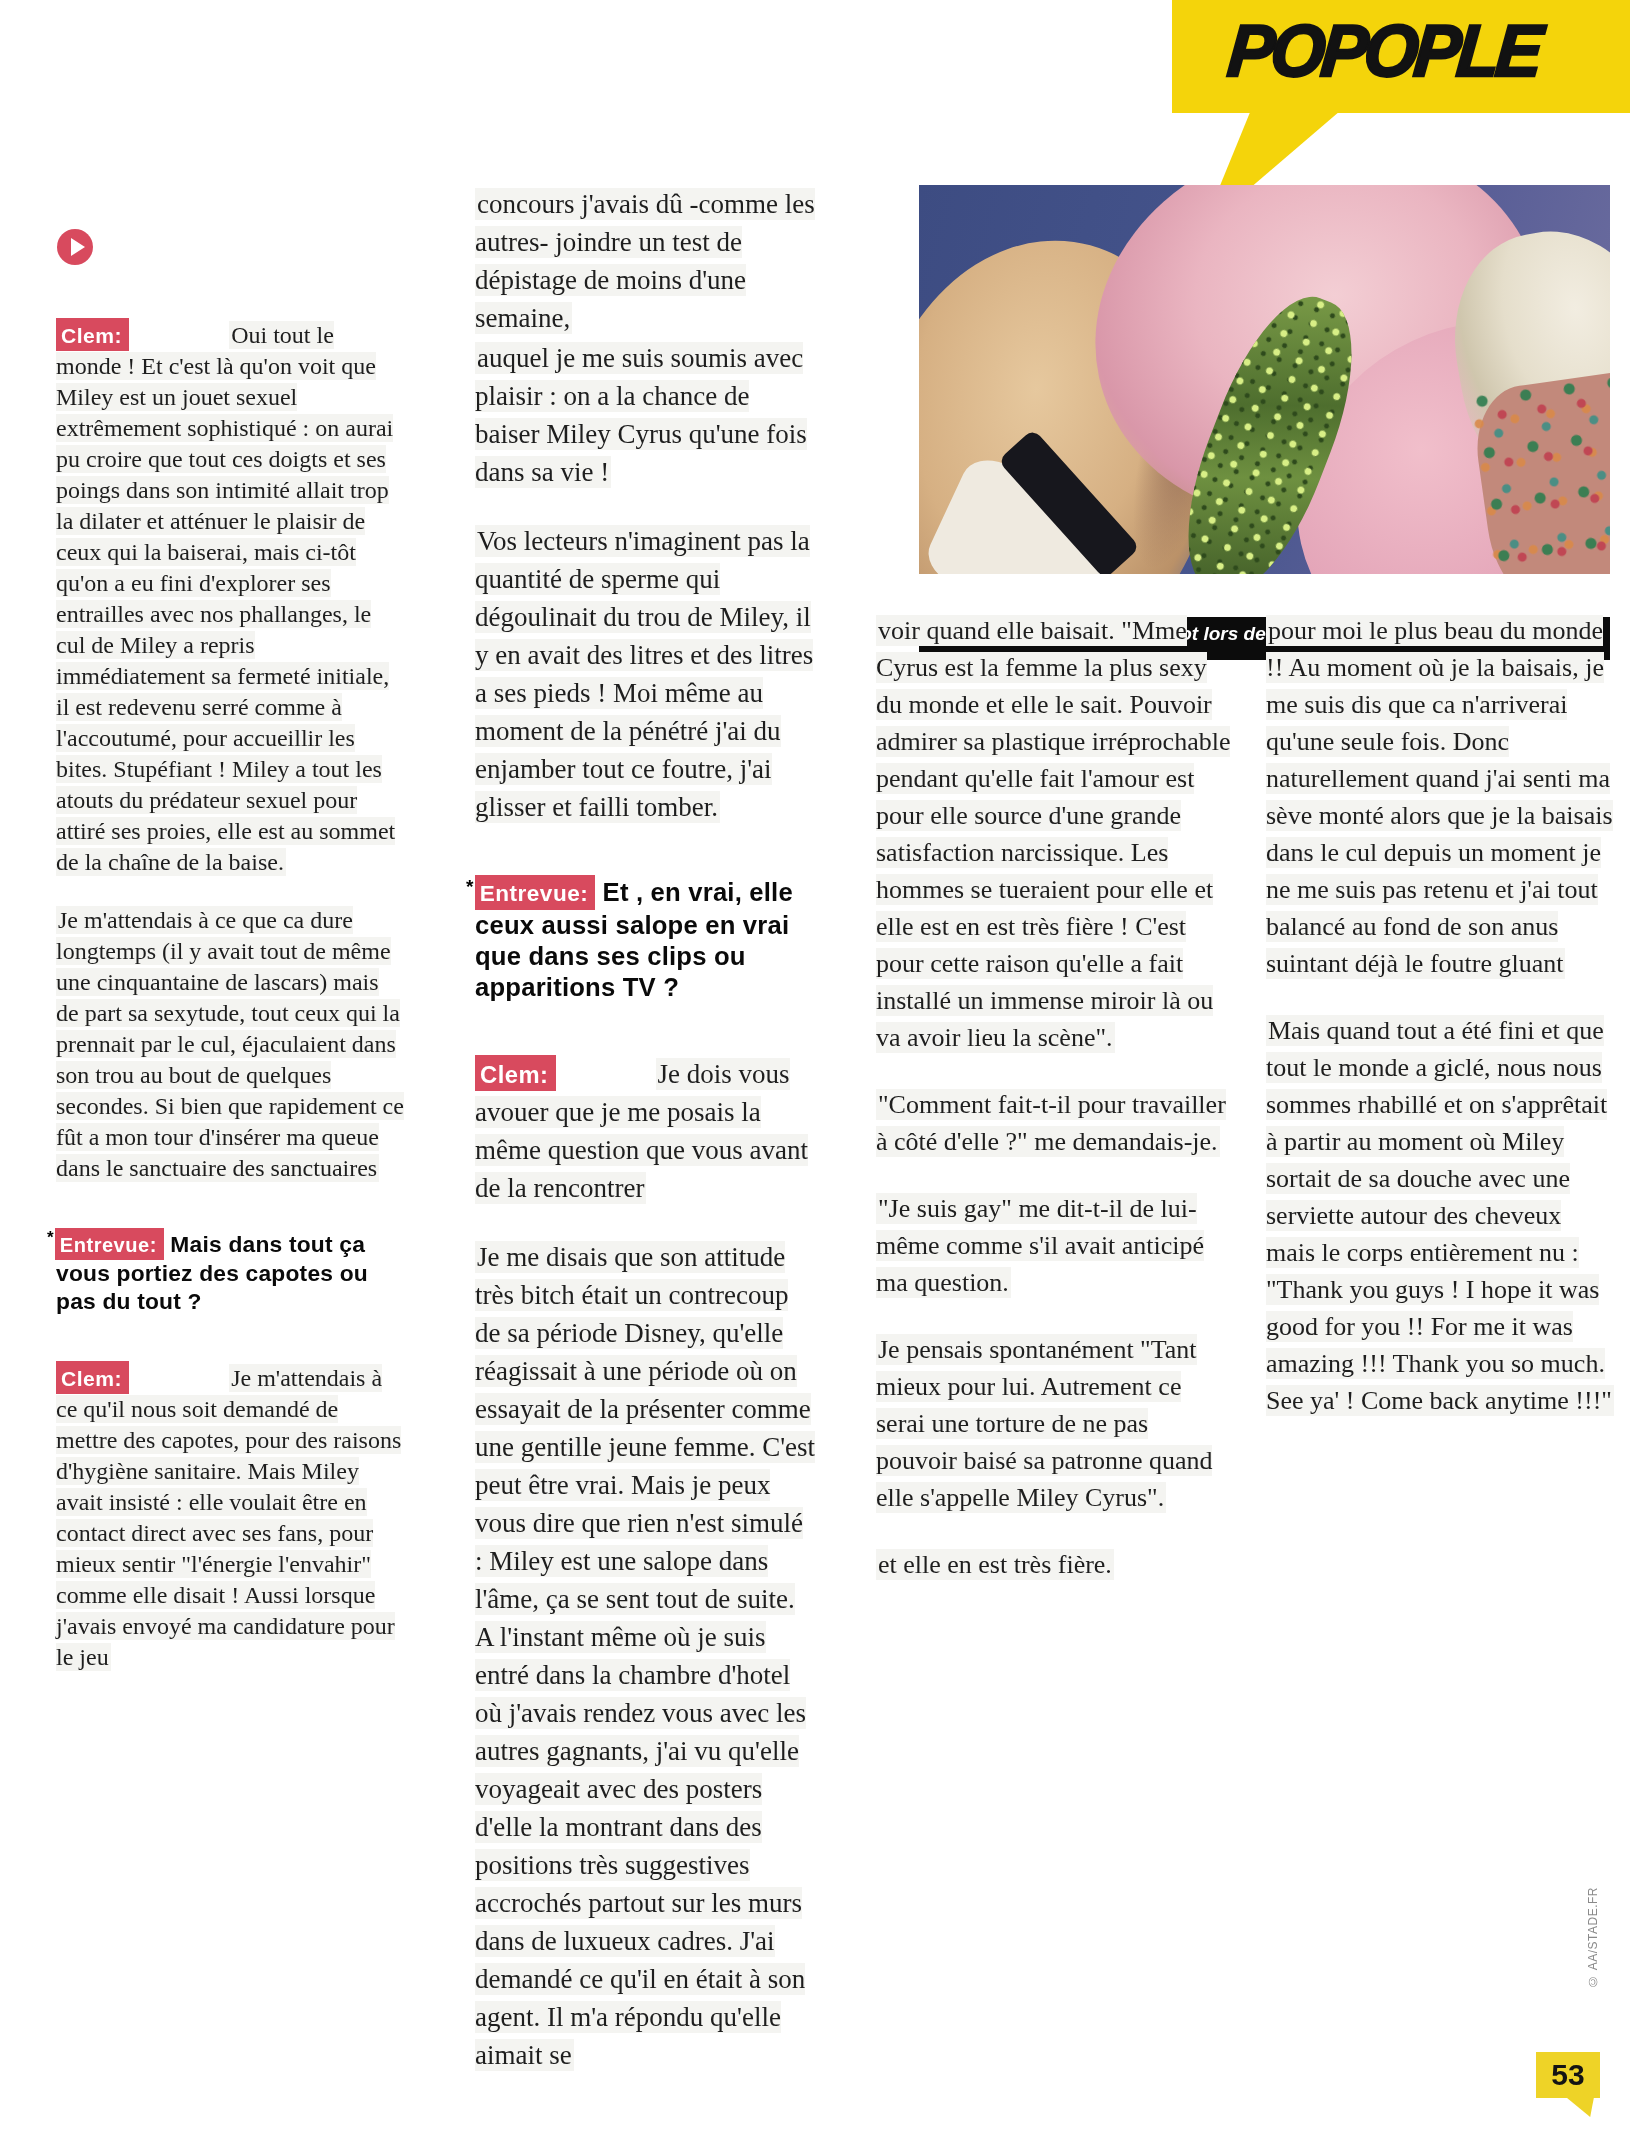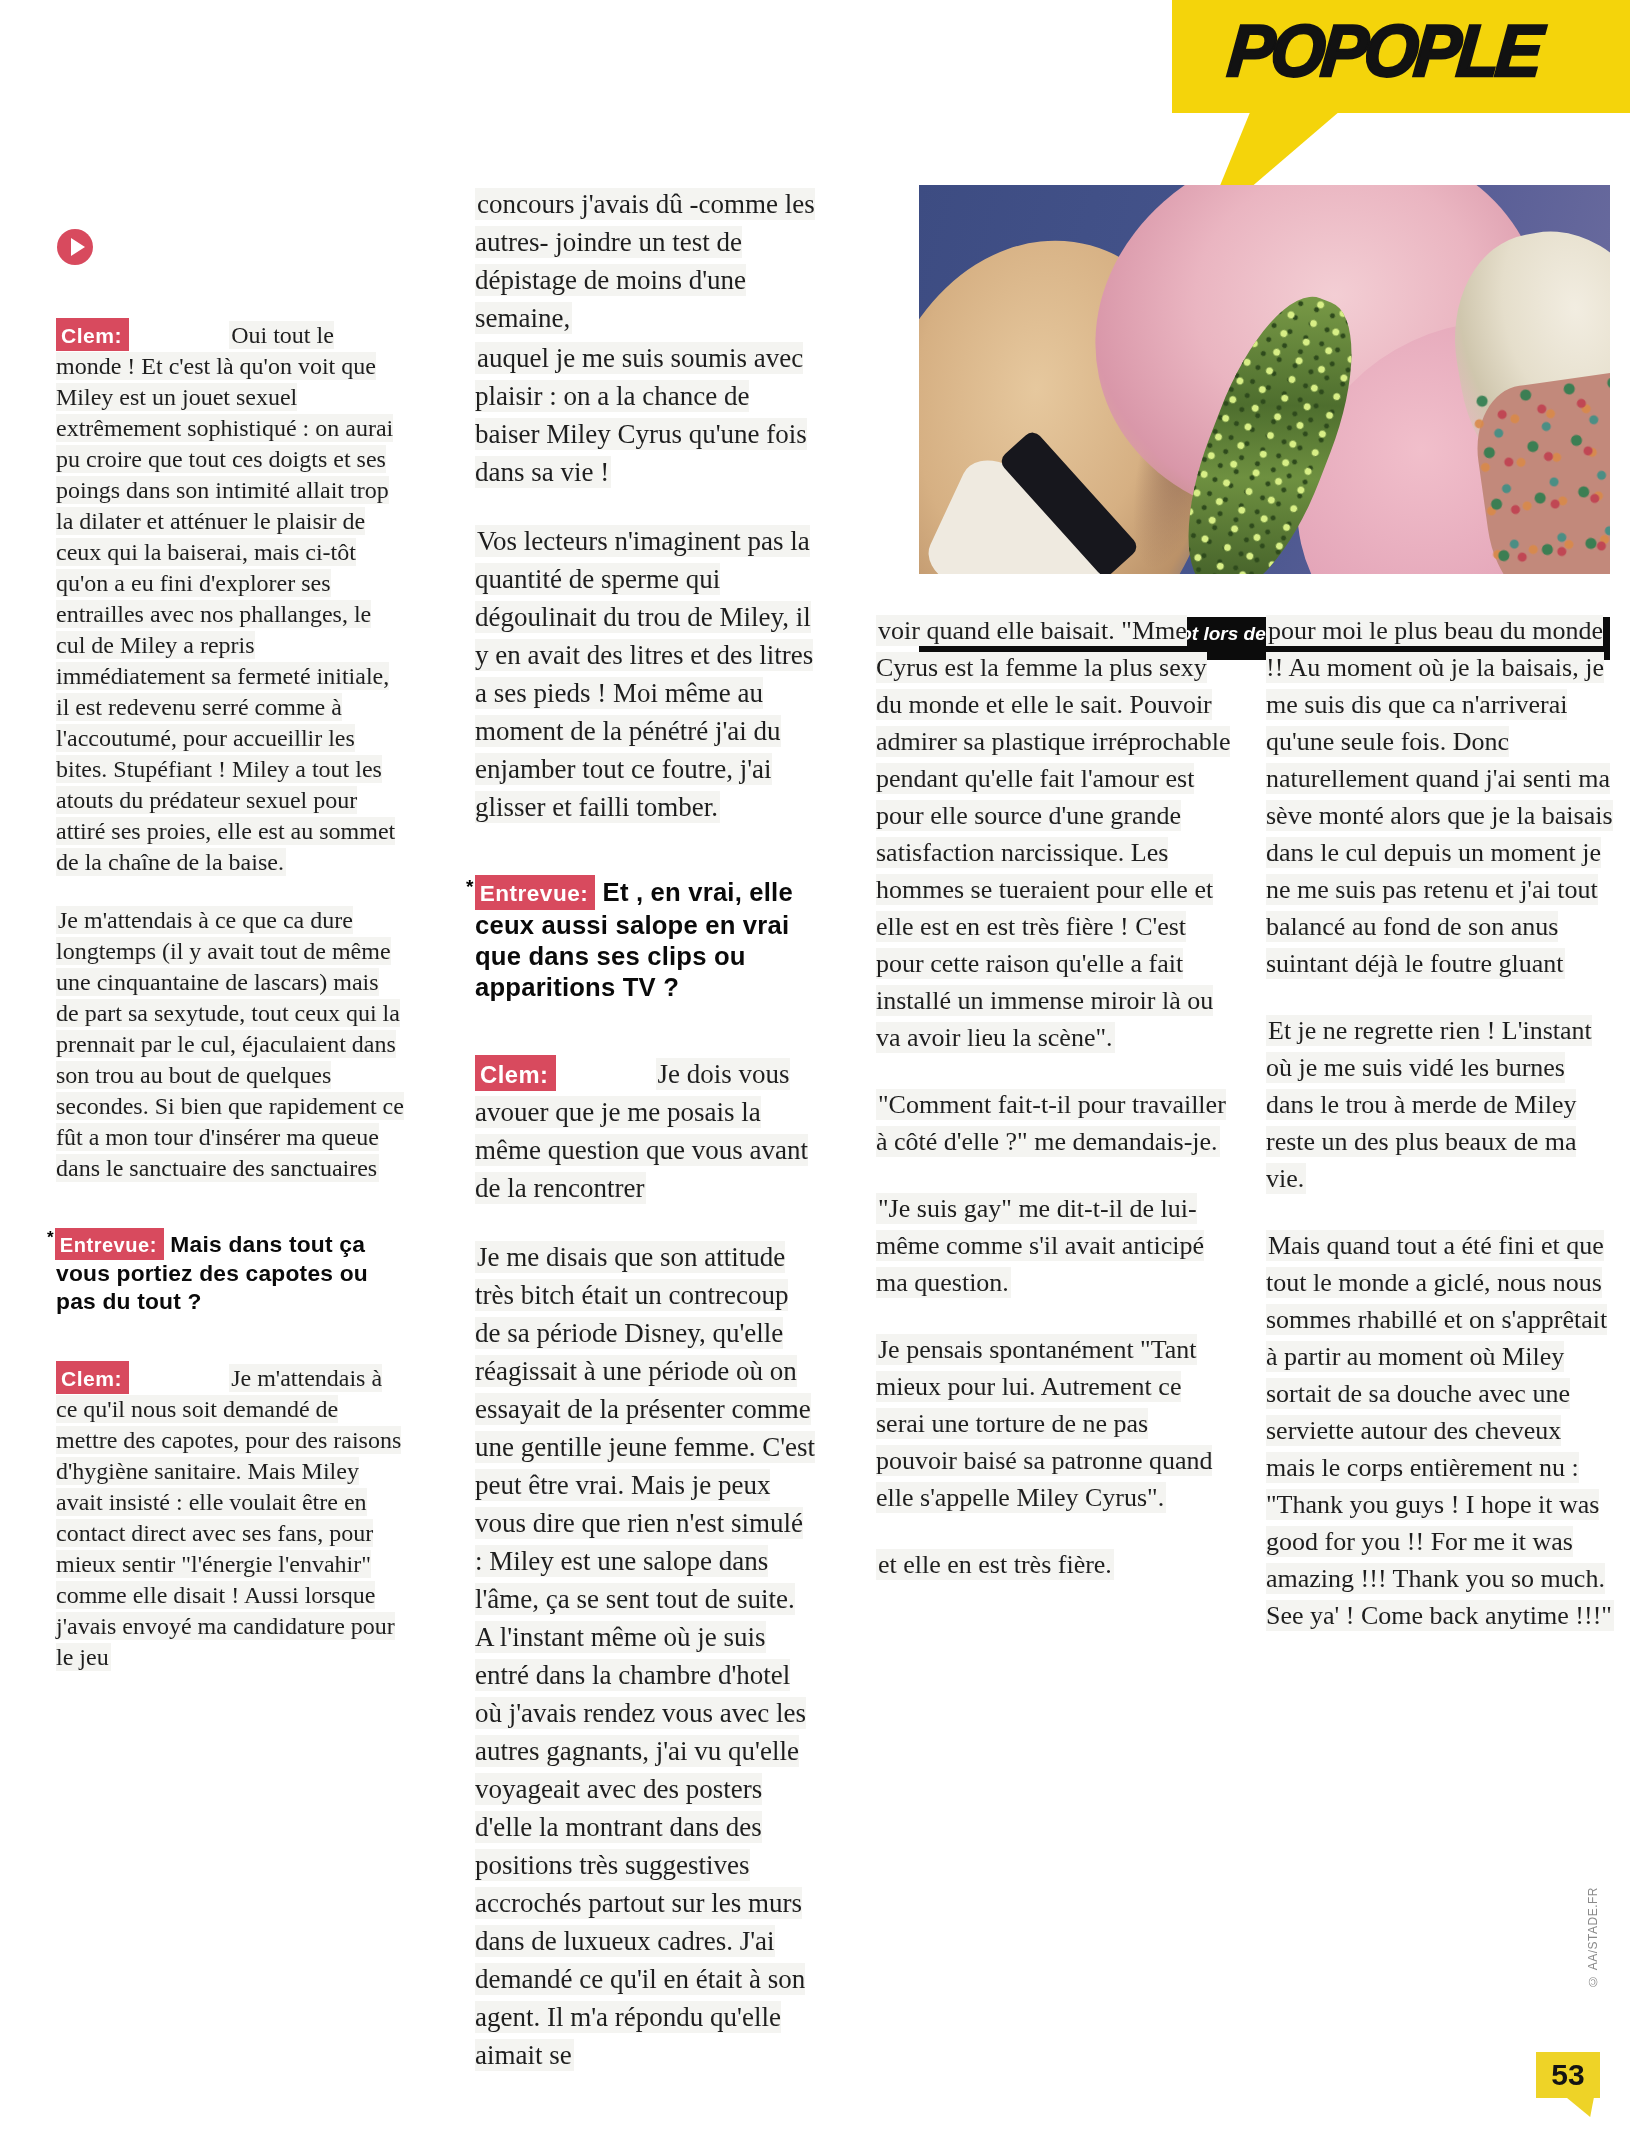--- a/index.html
+++ b/index.html
@@ -148,21 +148,20 @@
     </div>
   <div class="column col3">
       <div class="block para"><span class="hl">voir quand elle baisait. "Mme Cyrus est la femme la plus sexy du monde et elle le sait. Pouvoir admirer sa plastique irréprochable pendant qu'elle fait l'amour est pour elle source d'une grande satisfaction narcissique. Les hommes se tueraient pour elle et elle est en est très fière ! C'est pour cette raison qu'elle a fait installé un immense miroir là ou va avoir lieu la scène".</span></div>
       <div class="block para"><span class="hl">"Comment fait-t-il pour travailler à côté d'elle ?" me demandais-je.</span></div>
       <div class="block para"><span class="hl">"Je suis gay" me dit-t-il de lui-même comme s'il avait anticipé ma question.</span></div>
       <div class="block para"><span class="hl">Je pensais spontanément "Tant mieux pour lui. Autrement ce serai une torture de ne pas pouvoir baisé sa patronne quand elle s'appelle Miley Cyrus".</span></div>
       <div class="block indent"><span class="hl">et elle en est très fière.</span></div>
     </div>
   <div class="column col4">
       <div class="block para"><span class="hl">pour moi le plus beau du monde !! Au moment où je la baisais, je me suis dis que ca n'arriverai qu'une seule fois. Donc naturellement quand j'ai senti ma sève monté alors que je la baisais dans le cul depuis un moment je ne me suis pas retenu et j'ai tout balancé au fond de son anus suintant déjà le foutre gluant</span></div>
-      <div class="block para"><span class="hl">Et je ne regrette rien ! L'instant où je me suis vidé les burnes dans le trou à merde de Miley reste un des plus beaux de ma vie.</span></div>
       <div class="block para"><span class="hl">Mais quand tout a été fini et que tout le monde a giclé, nous nous sommes rhabillé et on s'apprêtait à partir au moment où Miley sortait de sa douche avec une serviette autour des cheveux mais le corps entièrement nu : "Thank you guys ! I hope it was good for you !! For me it was amazing !!! Thank you so much. See ya' ! Come back anytime !!!"</span></div>
     </div>
 
   <div class="credit">© AA/STADE.FR</div>
   <div class="pagenum">53</div>
   <div class="pagenum-tail"></div>
 
 </div>
 
 </body></html>

